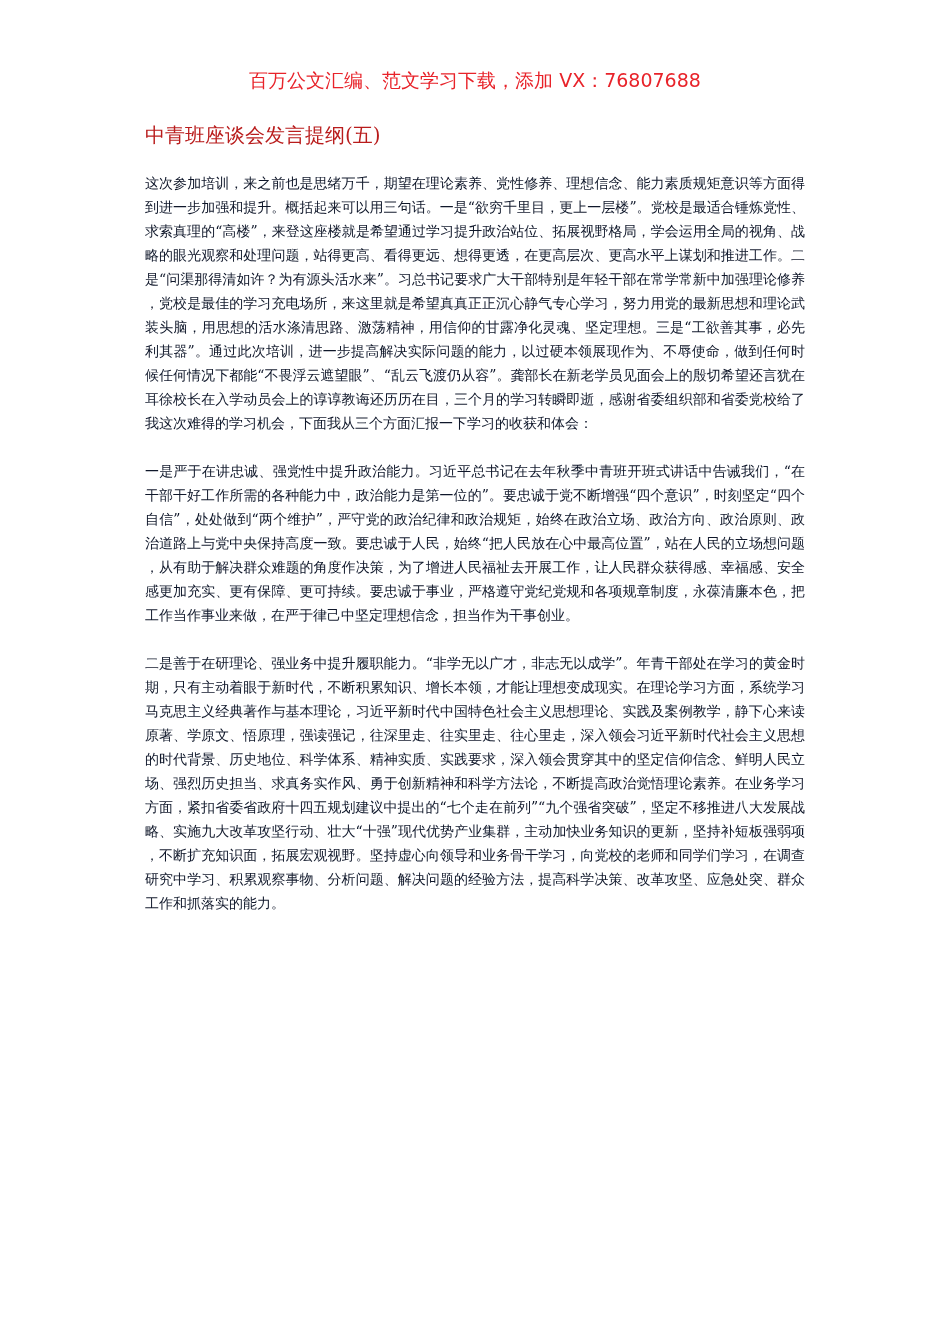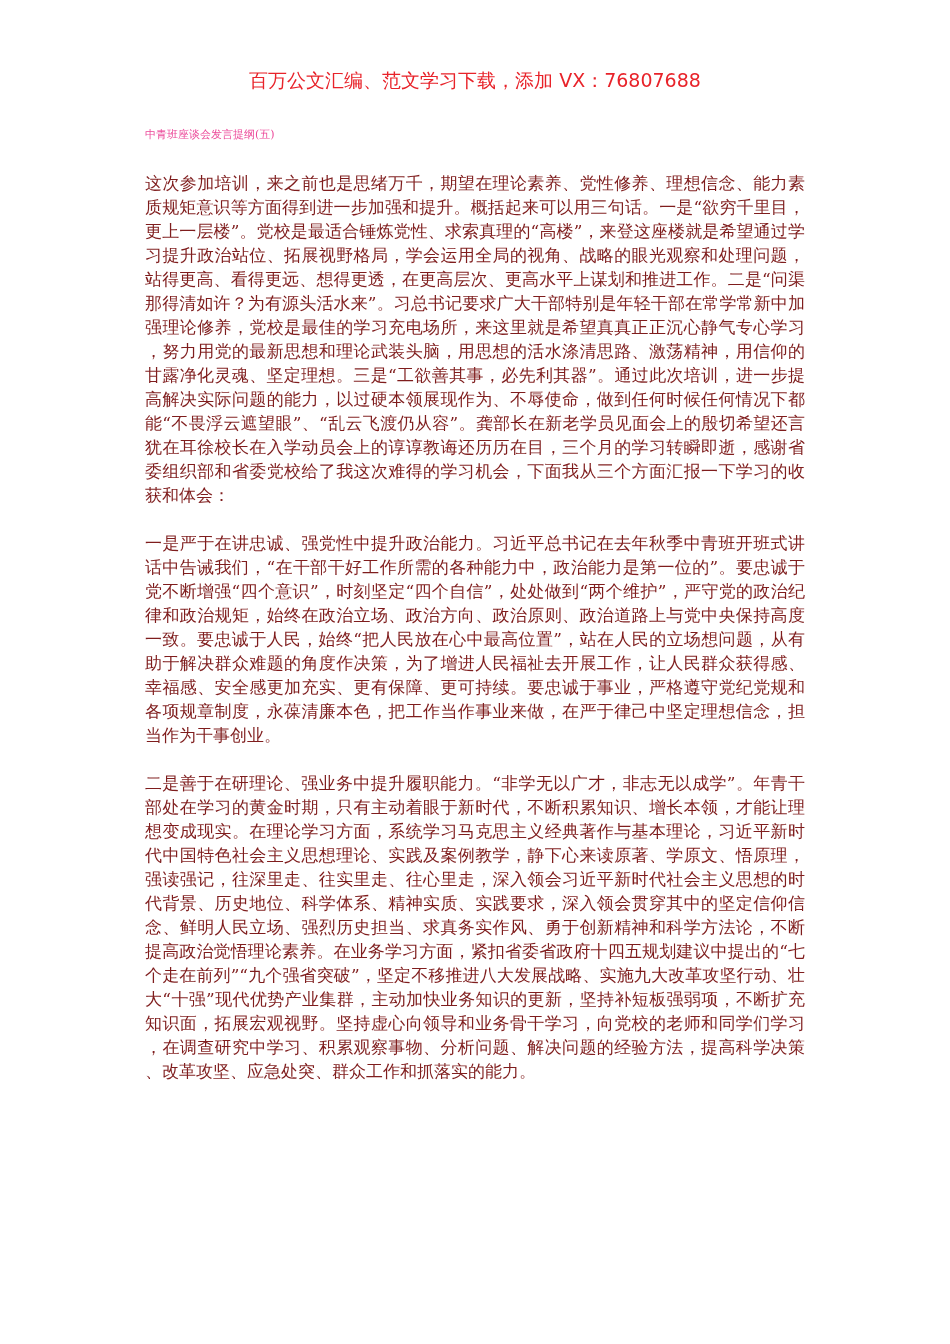--- a/index.html
+++ b/index.html
@@ -34,34 +34,34 @@
     color: #e8232a;
     letter-spacing: 0px;
   }
   .content {
     position: absolute;
     left: 145px;
     top: 123px;
     width: 660px;
   }
   .doc-title {
-    font-size: 11px;
+    font-size: 20px;
     line-height: 24px;
     height: 24px;
     margin: 0 0 24px 0;
-    color: #ec4899;
+    color: #b91c1c;
     white-space: nowrap;
   }
   .para {
-    font-size: 17px;
+    font-size: 14px;
     line-height: 24px;
     text-align: justify;
     text-justify: inter-character;
     margin: 0 0 24px 0;
-    color: #7f1d1d;
+    color: #0f172a;
     word-break: break-all;
     line-break: anywhere;
   }
 </style>
 </head>
 <body>
 
 <div class="page">
 
   <div class="watermark-header">百万公文汇编、范文学习下载，添加 VX：76807688</div>

